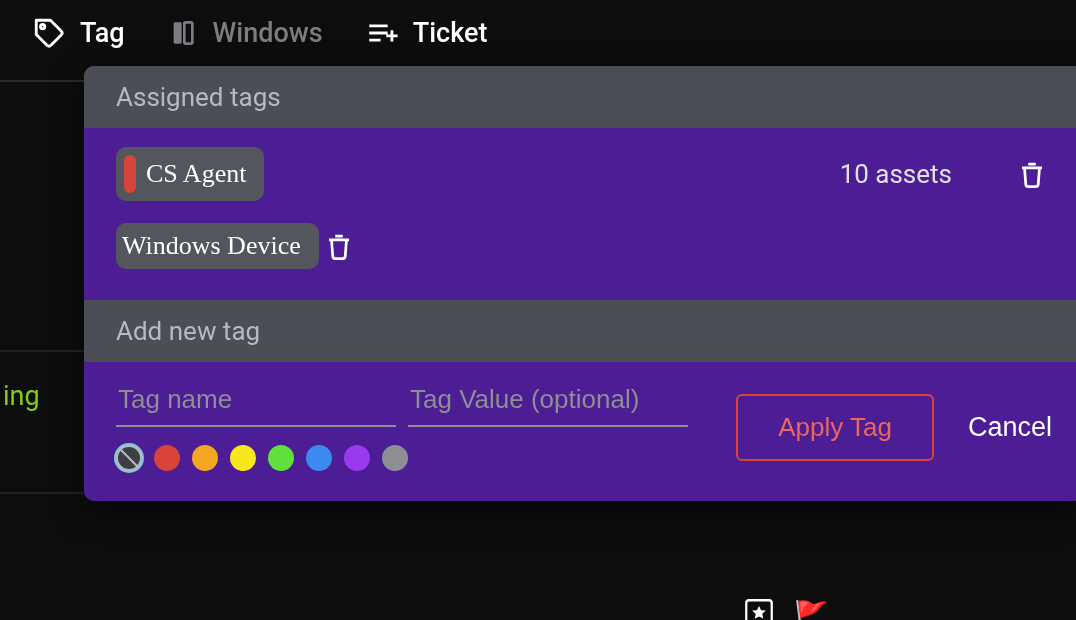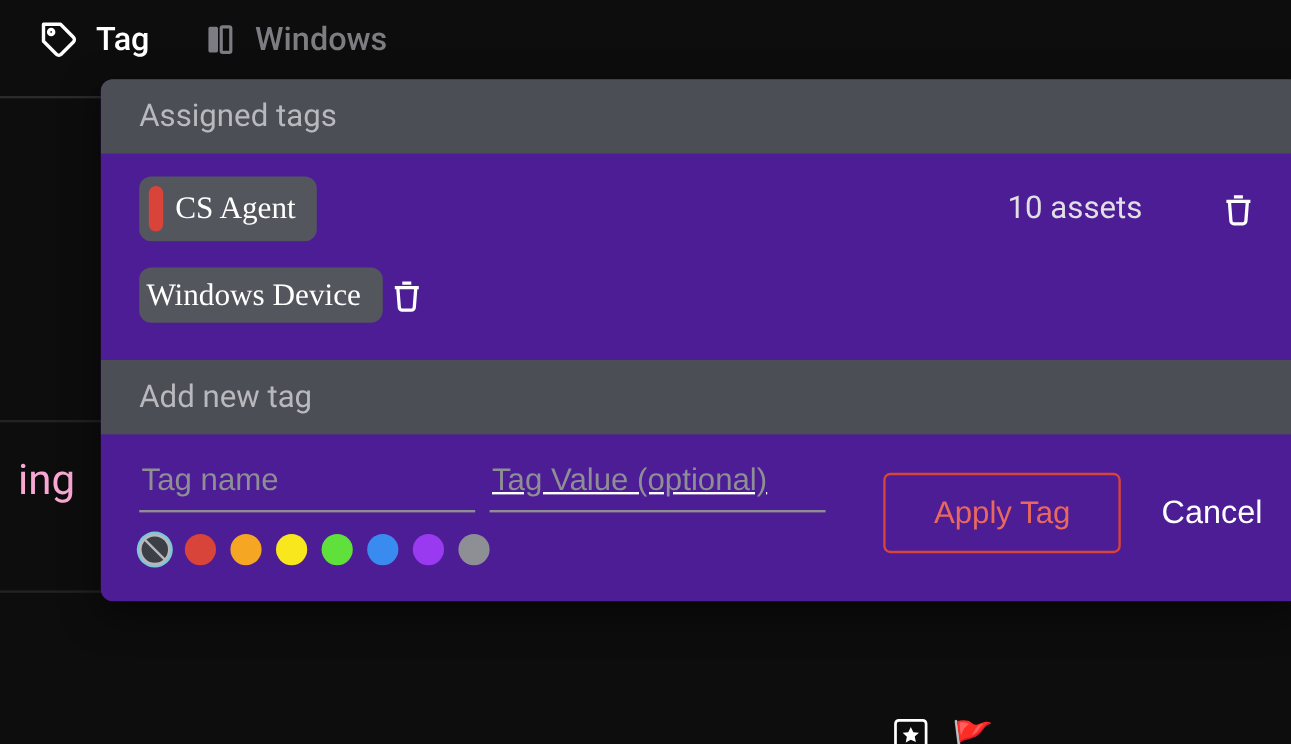--- a/index.html
+++ b/index.html
@@ -106,21 +106,21 @@
     background: transparent;
     border: none;
     border-bottom: 2px solid #8e8e95;
     font-size: 26px;
     color: #ffffff;
     padding: 4px 2px 10px 2px;
     outline: none;
     width: 280px;
   }
   .text-input::placeholder { color: #8e8e95; }
-  .text-input.wide { width: 280px; text-decoration: underline; }
+  .text-input.wide { width: 280px; }
 
   .color-row {
     display: flex;
     gap: 12px;
     align-items: center;
   }
   .color-dot {
     width: 26px;
     height: 26px;
     border-radius: 50%;
@@ -177,23 +177,23 @@
   }
   .bg-peek-cyan {
     position: absolute;
     right: 0; top: 194px;
     width: 40px; height: 158px;
     background: #5dd6e8;
     border-radius: 6px 0 0 6px;
   }
   .bg-text-left {
     position: absolute;
-    left: 15px; top: 380px;
-    font-size: 35px;
-    color: #f9a8d4;
+    left: 3px; top: 380px;
+    font-size: 27px;
+    color: #84cc16;
   }
 
   
   .toolbar-underline {
     position:absolute;
     left:0; right:0; top:80px;
     height:2px; background:#2a2a2c;
   }
 
   .hr-mid {
@@ -250,20 +250,28 @@
   <div class="toolbar-item disabled">
     <span class="icon">
       <svg width="32" height="32" viewBox="0 0 24 24" fill="none" stroke="#7c7c82" stroke-width="2">
         <rect x="5" y="4" width="6" height="16" rx="1" fill="#7c7c82" stroke="none"></rect>
         <rect x="13" y="4" width="6" height="16" rx="1"></rect>
       </svg>
     </span>
     <span>Windows</span>
   </div>
 
+  <div class="toolbar-item">
+    <span class="icon">
+      <svg width="34" height="34" viewBox="0 0 24 24" fill="#ffffff">
+        <path d="M3 6h13v2H3zM3 11h13v2H3zM3 16h8v2H3zM18 13v-3h2v3h3v2h-3v3h-2v-3h-3v-2z"></path>
+      </svg>
+    </span>
+    <span>Ticket</span>
+  </div>
 </div>
 
 <div class="panel">
 
   <div class="section-header">Assigned tags</div>
 
   <div class="tags-list">
 
     <div class="tag-row">
       <span class="tag-chip">

